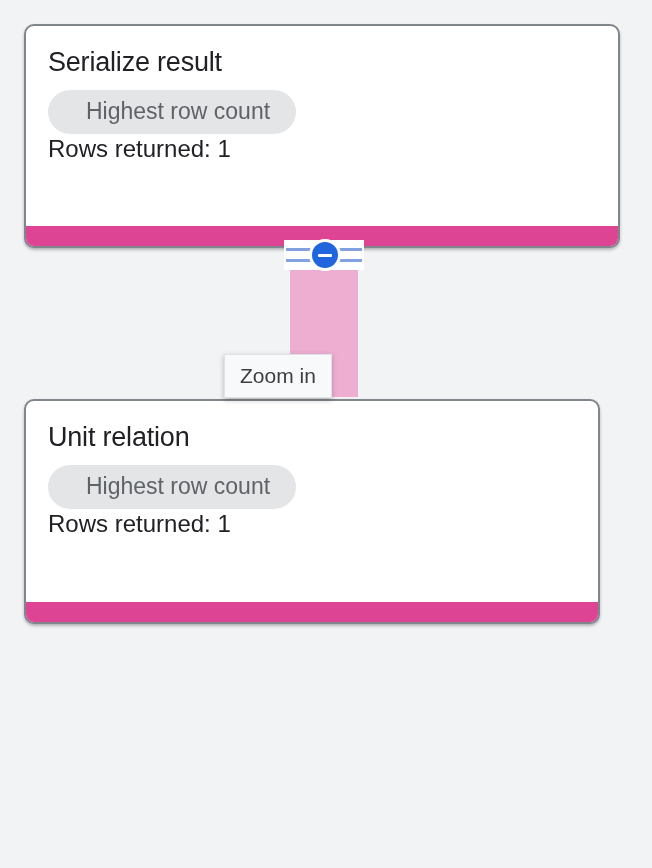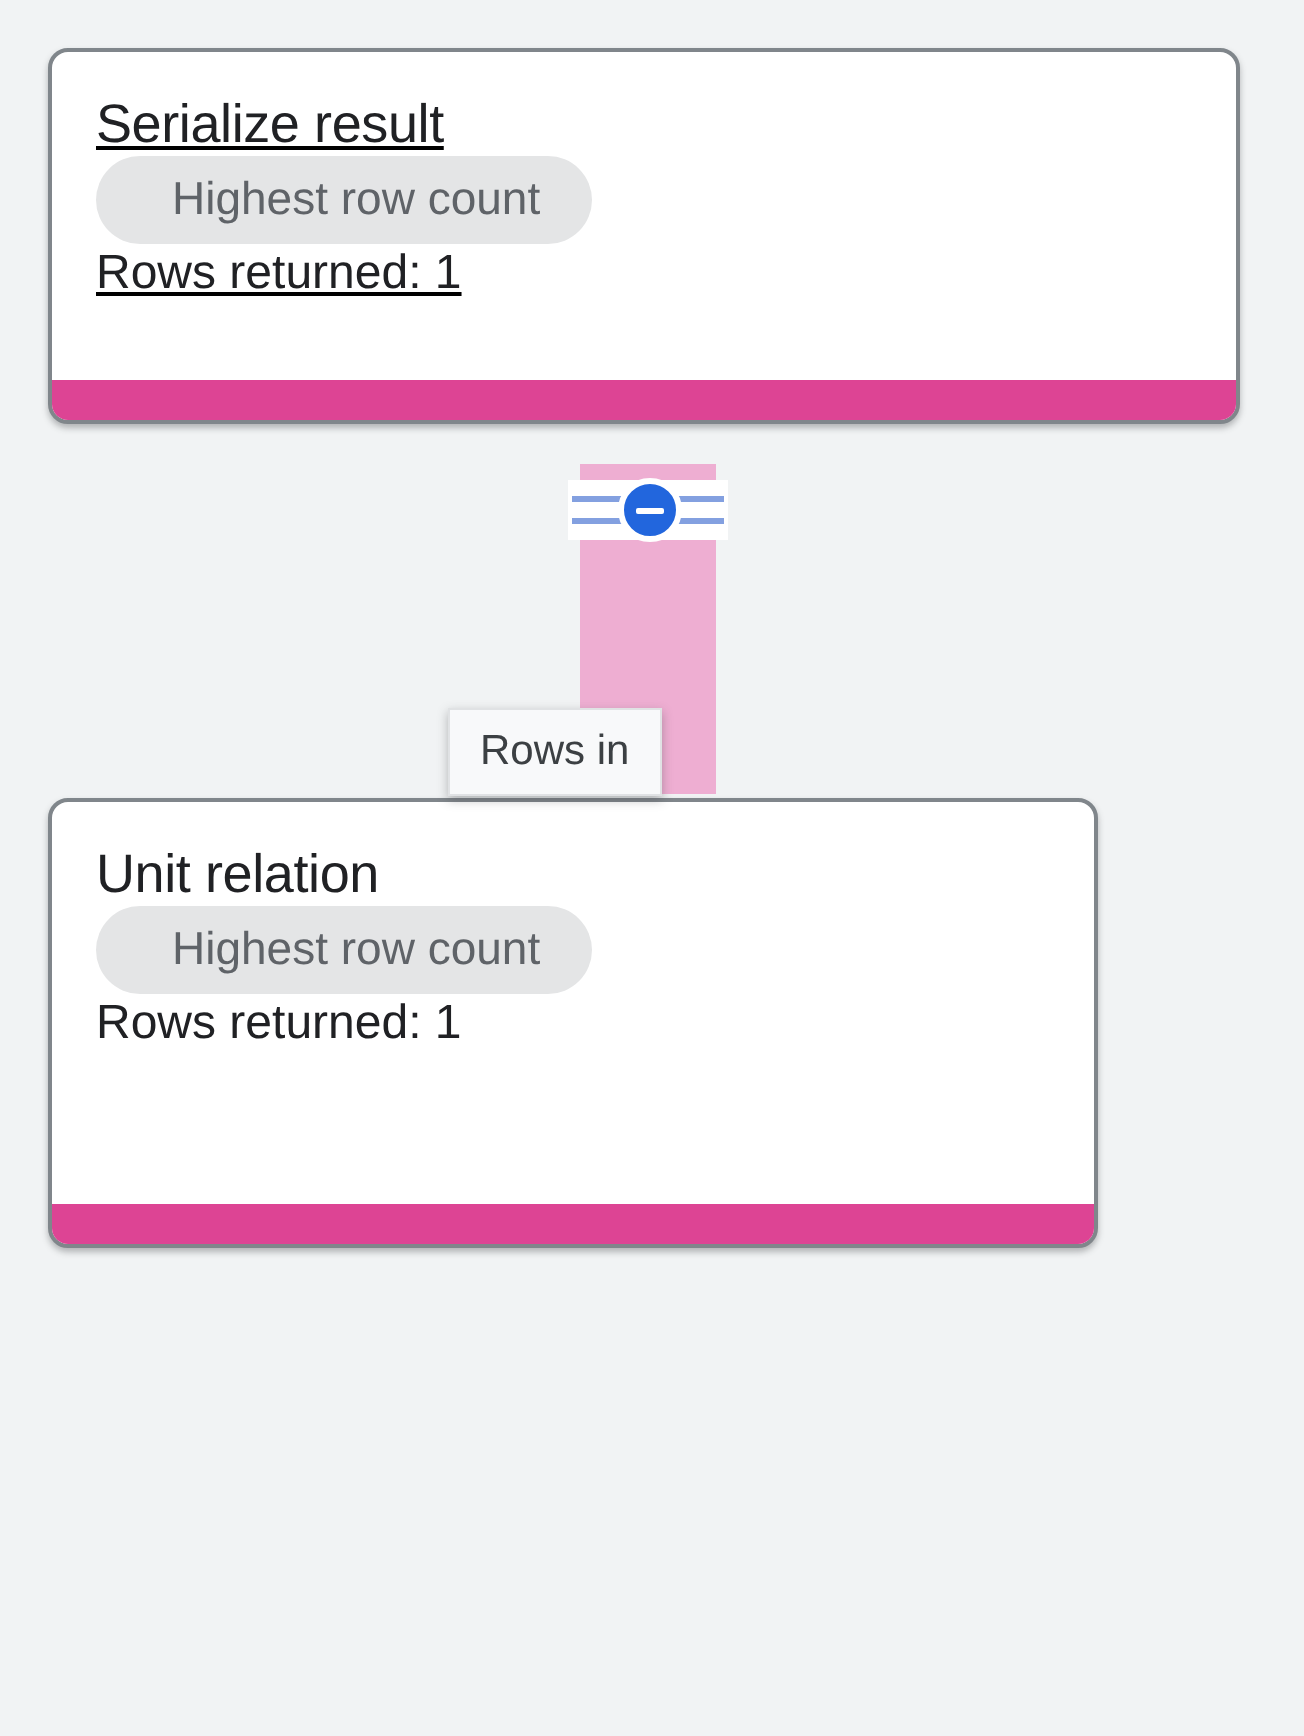--- a/index.html
+++ b/index.html
@@ -37,44 +37,44 @@
     background: #ffffff;
     border: 2px solid #80868b;
     border-radius: 10px;
     box-shadow: 0 2px 3px rgba(60, 64, 67, 0.35);
     overflow: hidden;
   }
   .node-card.card-1 {
     left: 24px;
     top: 24px;
     width: 596px;
-    height: 188px;
-    text-decoration: underline;
+    height: 224px;
   }
   .node-card.card-2 {
     left: 24px;
     top: 399px;
-    width: 525px;
+    width: 576px;
     height: 225px;
   }
 
   .card-body {
     padding: 20px 22px 0 22px;
   }
 
   .node-title {
     font-size: 27px;
     line-height: 32px;
     color: #202124;
     letter-spacing: -0.2px;
     white-space: nowrap;
   }
 
   .row-chip {
     display: inline-block;
+    margin-top: 12px;
     margin-left: 0px;
     padding: 8px 26px 9px 38px;
     background: #e4e5e6;
     border-radius: 22px;
     font-size: 23px;
     line-height: 27px;
     color: #5f6368;
     white-space: nowrap;
   }
 
@@ -185,15 +185,15 @@
   <div class="collapse-control">
     <div class="collapse-lines">
       <div class="line line-top"></div>
       <div class="line line-bottom"></div>
     </div>
     <div class="collapse-button">
       <span class="minus-glyph"></span>
     </div>
   </div>
 
-  <div class="tooltip">Rows in</div>
+  <div class="tooltip">Zoom in</div>
 
 </div>
 
 </body></html>

